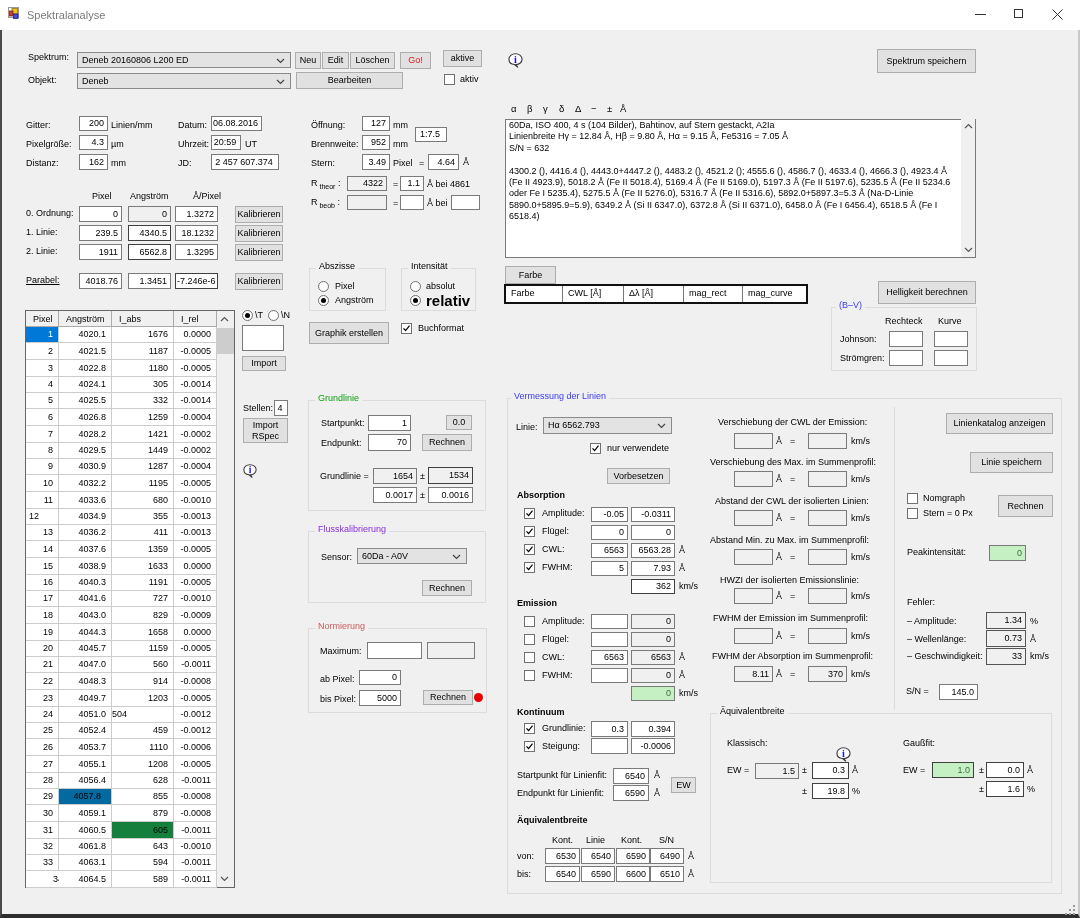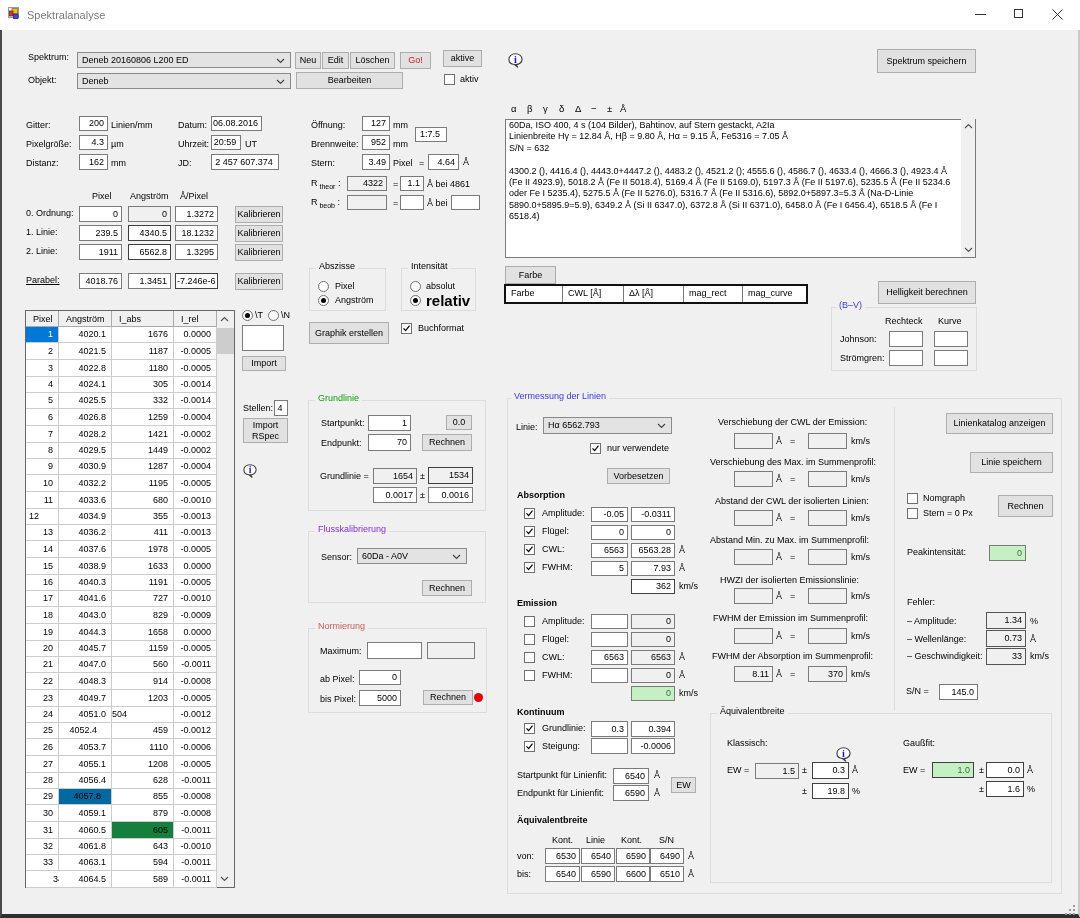--- a/index.html
+++ b/index.html
@@ -69,21 +69,21 @@
 <div class="lb " style="left:111px;top:157px;font-size:9px;color:#000;">mm</div>
 <div class="lb " style="left:178px;top:119px;font-size:9px;color:#000;">Datum:</div>
 <div class="tb " style="left:211px;top:116px;width:51px;height:15px;line-height:13px;text-align:center;font-size:9px;">06.08.2016</div>
 <div class="lb " style="left:178px;top:138px;font-size:9px;color:#000;">Uhrzeit:</div>
 <div class="tb " style="left:211px;top:135px;width:30px;height:15px;line-height:13px;text-align:center;font-size:9px;">20:59</div>
 <div class="lb " style="left:245px;top:138px;font-size:9px;color:#000;">UT</div>
 <div class="lb " style="left:178px;top:157px;font-size:9px;color:#000;">JD:</div>
 <div class="tb " style="left:211px;top:154px;width:68px;height:16px;line-height:14px;text-align:center;font-size:9px;">2 457 607.374</div>
 <div class="lb " style="left:92px;top:190px;font-size:9px;color:#000;">Pixel</div>
 <div class="lb " style="left:130px;top:190px;font-size:9px;color:#000;">Angström</div>
-<div class="lb " style="left:180px;top:190px;font-size:9px;color:#000;">Å/Pixel</div>
+<div class="lb " style="left:193px;top:190px;font-size:9px;color:#000;">Å/Pixel</div>
 <div class="lb " style="left:26px;top:207px;font-size:9px;color:#000;">0. Ordnung:</div>
 <div class="tb " style="left:79px;top:206px;width:43px;height:16px;line-height:14px;text-align:right;font-size:9px;">0</div>
 <div class="tb tbg" style="left:128px;top:206px;width:43px;height:16px;line-height:14px;text-align:right;font-size:9px;">0</div>
 <div class="tb " style="left:175px;top:206px;width:43px;height:16px;line-height:14px;text-align:right;font-size:9px;">1.3272</div>
 <div class="btn " style="left:235px;top:206px;width:48px;height:17px;line-height:15px;font-size:9px;">Kalibrieren</div>
 <div class="lb " style="left:26px;top:226px;font-size:9px;color:#000;">1. Linie:</div>
 <div class="tb " style="left:79px;top:225px;width:43px;height:16px;line-height:14px;text-align:right;font-size:9px;">239.5</div>
 <div class="tb tbf" style="left:128px;top:225px;width:43px;height:16px;line-height:14px;text-align:right;font-size:9px;">4340.5</div>
 <div class="tb " style="left:175px;top:225px;width:43px;height:16px;line-height:14px;text-align:right;font-size:9px;">18.1232</div>
 <div class="btn " style="left:235px;top:225px;width:48px;height:17px;line-height:15px;font-size:9px;">Kalibrieren</div>
@@ -229,21 +229,21 @@
 <div style="position:absolute;left:26px;top:509px;width:33px;height:16px;background:#fff;color:#000;border-right:1px solid #ccc;border-bottom:1px solid #ccc;font-size:9px;line-height:15px;text-align:right;padding-right:19px;box-sizing:border-box">12</div>
 <div style="position:absolute;left:59px;top:509px;width:53px;height:16px;background:#fff;color:#000;border-right:1px solid #ccc;border-bottom:1px solid #ccc;font-size:9px;line-height:15px;text-align:right;padding-right:5px;box-sizing:border-box">4034.9</div>
 <div style="position:absolute;left:112px;top:509px;width:62px;height:16px;background:#fff;color:#000;border-right:1px solid #ccc;border-bottom:1px solid #ccc;font-size:9px;line-height:15px;text-align:right;padding-right:5px;box-sizing:border-box">355</div>
 <div style="position:absolute;left:174px;top:509px;width:43px;height:16px;background:#fff;color:#000;border-right:1px solid #ccc;border-bottom:1px solid #ccc;font-size:9px;line-height:15px;text-align:right;padding-right:5px;box-sizing:border-box">-0.0013</div>
 <div style="position:absolute;left:26px;top:525px;width:33px;height:16px;background:#fff;color:#000;border-right:1px solid #ccc;border-bottom:1px solid #ccc;font-size:9px;line-height:15px;text-align:right;padding-right:5px;box-sizing:border-box">13</div>
 <div style="position:absolute;left:59px;top:525px;width:53px;height:16px;background:#fff;color:#000;border-right:1px solid #ccc;border-bottom:1px solid #ccc;font-size:9px;line-height:15px;text-align:right;padding-right:5px;box-sizing:border-box">4036.2</div>
 <div style="position:absolute;left:112px;top:525px;width:62px;height:16px;background:#fff;color:#000;border-right:1px solid #ccc;border-bottom:1px solid #ccc;font-size:9px;line-height:15px;text-align:right;padding-right:5px;box-sizing:border-box">411</div>
 <div style="position:absolute;left:174px;top:525px;width:43px;height:16px;background:#fff;color:#000;border-right:1px solid #ccc;border-bottom:1px solid #ccc;font-size:9px;line-height:15px;text-align:right;padding-right:5px;box-sizing:border-box">-0.0013</div>
 <div style="position:absolute;left:26px;top:541px;width:33px;height:17px;background:#fff;color:#000;border-right:1px solid #ccc;border-bottom:1px solid #ccc;font-size:9px;line-height:16px;text-align:right;padding-right:5px;box-sizing:border-box">14</div>
 <div style="position:absolute;left:59px;top:541px;width:53px;height:17px;background:#fff;color:#000;border-right:1px solid #ccc;border-bottom:1px solid #ccc;font-size:9px;line-height:16px;text-align:right;padding-right:5px;box-sizing:border-box">4037.6</div>
-<div style="position:absolute;left:112px;top:541px;width:62px;height:17px;background:#fff;color:#000;border-right:1px solid #ccc;border-bottom:1px solid #ccc;font-size:9px;line-height:16px;text-align:right;padding-right:5px;box-sizing:border-box">1978</div>
+<div style="position:absolute;left:112px;top:541px;width:62px;height:17px;background:#fff;color:#000;border-right:1px solid #ccc;border-bottom:1px solid #ccc;font-size:9px;line-height:16px;text-align:right;padding-right:5px;box-sizing:border-box">1359</div>
 <div style="position:absolute;left:174px;top:541px;width:43px;height:17px;background:#fff;color:#000;border-right:1px solid #ccc;border-bottom:1px solid #ccc;font-size:9px;line-height:16px;text-align:right;padding-right:5px;box-sizing:border-box">-0.0005</div>
 <div style="position:absolute;left:26px;top:558px;width:33px;height:17px;background:#fff;color:#000;border-right:1px solid #ccc;border-bottom:1px solid #ccc;font-size:9px;line-height:16px;text-align:right;padding-right:5px;box-sizing:border-box">15</div>
 <div style="position:absolute;left:59px;top:558px;width:53px;height:17px;background:#fff;color:#000;border-right:1px solid #ccc;border-bottom:1px solid #ccc;font-size:9px;line-height:16px;text-align:right;padding-right:5px;box-sizing:border-box">4038.9</div>
 <div style="position:absolute;left:112px;top:558px;width:62px;height:17px;background:#fff;color:#000;border-right:1px solid #ccc;border-bottom:1px solid #ccc;font-size:9px;line-height:16px;text-align:right;padding-right:5px;box-sizing:border-box">1633</div>
 <div style="position:absolute;left:174px;top:558px;width:43px;height:17px;background:#fff;color:#000;border-right:1px solid #ccc;border-bottom:1px solid #ccc;font-size:9px;line-height:16px;text-align:right;padding-right:5px;box-sizing:border-box">0.0000</div>
 <div style="position:absolute;left:26px;top:575px;width:33px;height:16px;background:#fff;color:#000;border-right:1px solid #ccc;border-bottom:1px solid #ccc;font-size:9px;line-height:15px;text-align:right;padding-right:5px;box-sizing:border-box">16</div>
 <div style="position:absolute;left:59px;top:575px;width:53px;height:16px;background:#fff;color:#000;border-right:1px solid #ccc;border-bottom:1px solid #ccc;font-size:9px;line-height:15px;text-align:right;padding-right:5px;box-sizing:border-box">4040.3</div>
 <div style="position:absolute;left:112px;top:575px;width:62px;height:16px;background:#fff;color:#000;border-right:1px solid #ccc;border-bottom:1px solid #ccc;font-size:9px;line-height:15px;text-align:right;padding-right:5px;box-sizing:border-box">1191</div>
 <div style="position:absolute;left:174px;top:575px;width:43px;height:16px;background:#fff;color:#000;border-right:1px solid #ccc;border-bottom:1px solid #ccc;font-size:9px;line-height:15px;text-align:right;padding-right:5px;box-sizing:border-box">-0.0005</div>
 <div style="position:absolute;left:26px;top:591px;width:33px;height:16px;background:#fff;color:#000;border-right:1px solid #ccc;border-bottom:1px solid #ccc;font-size:9px;line-height:15px;text-align:right;padding-right:5px;box-sizing:border-box">17</div>
@@ -272,21 +272,21 @@
 <div style="position:absolute;left:174px;top:673px;width:43px;height:17px;background:#fff;color:#000;border-right:1px solid #ccc;border-bottom:1px solid #ccc;font-size:9px;line-height:16px;text-align:right;padding-right:5px;box-sizing:border-box">-0.0008</div>
 <div style="position:absolute;left:26px;top:690px;width:33px;height:17px;background:#fff;color:#000;border-right:1px solid #ccc;border-bottom:1px solid #ccc;font-size:9px;line-height:16px;text-align:right;padding-right:5px;box-sizing:border-box">23</div>
 <div style="position:absolute;left:59px;top:690px;width:53px;height:17px;background:#fff;color:#000;border-right:1px solid #ccc;border-bottom:1px solid #ccc;font-size:9px;line-height:16px;text-align:right;padding-right:5px;box-sizing:border-box">4049.7</div>
 <div style="position:absolute;left:112px;top:690px;width:62px;height:17px;background:#fff;color:#000;border-right:1px solid #ccc;border-bottom:1px solid #ccc;font-size:9px;line-height:16px;text-align:right;padding-right:5px;box-sizing:border-box">1203</div>
 <div style="position:absolute;left:174px;top:690px;width:43px;height:17px;background:#fff;color:#000;border-right:1px solid #ccc;border-bottom:1px solid #ccc;font-size:9px;line-height:16px;text-align:right;padding-right:5px;box-sizing:border-box">-0.0005</div>
 <div style="position:absolute;left:26px;top:707px;width:33px;height:16px;background:#fff;color:#000;border-right:1px solid #ccc;border-bottom:1px solid #ccc;font-size:9px;line-height:15px;text-align:right;padding-right:5px;box-sizing:border-box">24</div>
 <div style="position:absolute;left:59px;top:707px;width:53px;height:16px;background:#fff;color:#000;border-right:1px solid #ccc;border-bottom:1px solid #ccc;font-size:9px;line-height:15px;text-align:right;padding-right:5px;box-sizing:border-box">4051.0</div>
 <div style="position:absolute;left:112px;top:707px;width:62px;height:16px;background:#fff;color:#000;border-right:1px solid #ccc;border-bottom:1px solid #ccc;font-size:9px;line-height:15px;text-align:left;padding-right:5px;box-sizing:border-box">504</div>
 <div style="position:absolute;left:174px;top:707px;width:43px;height:16px;background:#fff;color:#000;border-right:1px solid #ccc;border-bottom:1px solid #ccc;font-size:9px;line-height:15px;text-align:right;padding-right:5px;box-sizing:border-box">-0.0012</div>
 <div style="position:absolute;left:26px;top:723px;width:33px;height:16px;background:#fff;color:#000;border-right:1px solid #ccc;border-bottom:1px solid #ccc;font-size:9px;line-height:15px;text-align:right;padding-right:5px;box-sizing:border-box">25</div>
-<div style="position:absolute;left:59px;top:723px;width:53px;height:16px;background:#fff;color:#000;border-right:1px solid #ccc;border-bottom:1px solid #ccc;font-size:9px;line-height:15px;text-align:right;padding-right:14px;box-sizing:border-box">4052.4</div>
+<div style="position:absolute;left:59px;top:723px;width:53px;height:16px;background:#fff;color:#000;border-right:1px solid #ccc;border-bottom:1px solid #ccc;font-size:9px;line-height:15px;text-align:right;padding-right:5px;box-sizing:border-box">4052.4</div>
 <div style="position:absolute;left:112px;top:723px;width:62px;height:16px;background:#fff;color:#000;border-right:1px solid #ccc;border-bottom:1px solid #ccc;font-size:9px;line-height:15px;text-align:right;padding-right:5px;box-sizing:border-box">459</div>
 <div style="position:absolute;left:174px;top:723px;width:43px;height:16px;background:#fff;color:#000;border-right:1px solid #ccc;border-bottom:1px solid #ccc;font-size:9px;line-height:15px;text-align:right;padding-right:5px;box-sizing:border-box">-0.0012</div>
 <div style="position:absolute;left:26px;top:739px;width:33px;height:17px;background:#fff;color:#000;border-right:1px solid #ccc;border-bottom:1px solid #ccc;font-size:9px;line-height:16px;text-align:right;padding-right:5px;box-sizing:border-box">26</div>
 <div style="position:absolute;left:59px;top:739px;width:53px;height:17px;background:#fff;color:#000;border-right:1px solid #ccc;border-bottom:1px solid #ccc;font-size:9px;line-height:16px;text-align:right;padding-right:5px;box-sizing:border-box">4053.7</div>
 <div style="position:absolute;left:112px;top:739px;width:62px;height:17px;background:#fff;color:#000;border-right:1px solid #ccc;border-bottom:1px solid #ccc;font-size:9px;line-height:16px;text-align:right;padding-right:5px;box-sizing:border-box">1110</div>
 <div style="position:absolute;left:174px;top:739px;width:43px;height:17px;background:#fff;color:#000;border-right:1px solid #ccc;border-bottom:1px solid #ccc;font-size:9px;line-height:16px;text-align:right;padding-right:5px;box-sizing:border-box">-0.0006</div>
 <div style="position:absolute;left:26px;top:756px;width:33px;height:17px;background:#fff;color:#000;border-right:1px solid #ccc;border-bottom:1px solid #ccc;font-size:9px;line-height:16px;text-align:right;padding-right:5px;box-sizing:border-box">27</div>
 <div style="position:absolute;left:59px;top:756px;width:53px;height:17px;background:#fff;color:#000;border-right:1px solid #ccc;border-bottom:1px solid #ccc;font-size:9px;line-height:16px;text-align:right;padding-right:5px;box-sizing:border-box">4055.1</div>
 <div style="position:absolute;left:112px;top:756px;width:62px;height:17px;background:#fff;color:#000;border-right:1px solid #ccc;border-bottom:1px solid #ccc;font-size:9px;line-height:16px;text-align:right;padding-right:5px;box-sizing:border-box">1208</div>
 <div style="position:absolute;left:174px;top:756px;width:43px;height:17px;background:#fff;color:#000;border-right:1px solid #ccc;border-bottom:1px solid #ccc;font-size:9px;line-height:16px;text-align:right;padding-right:5px;box-sizing:border-box">-0.0005</div>

